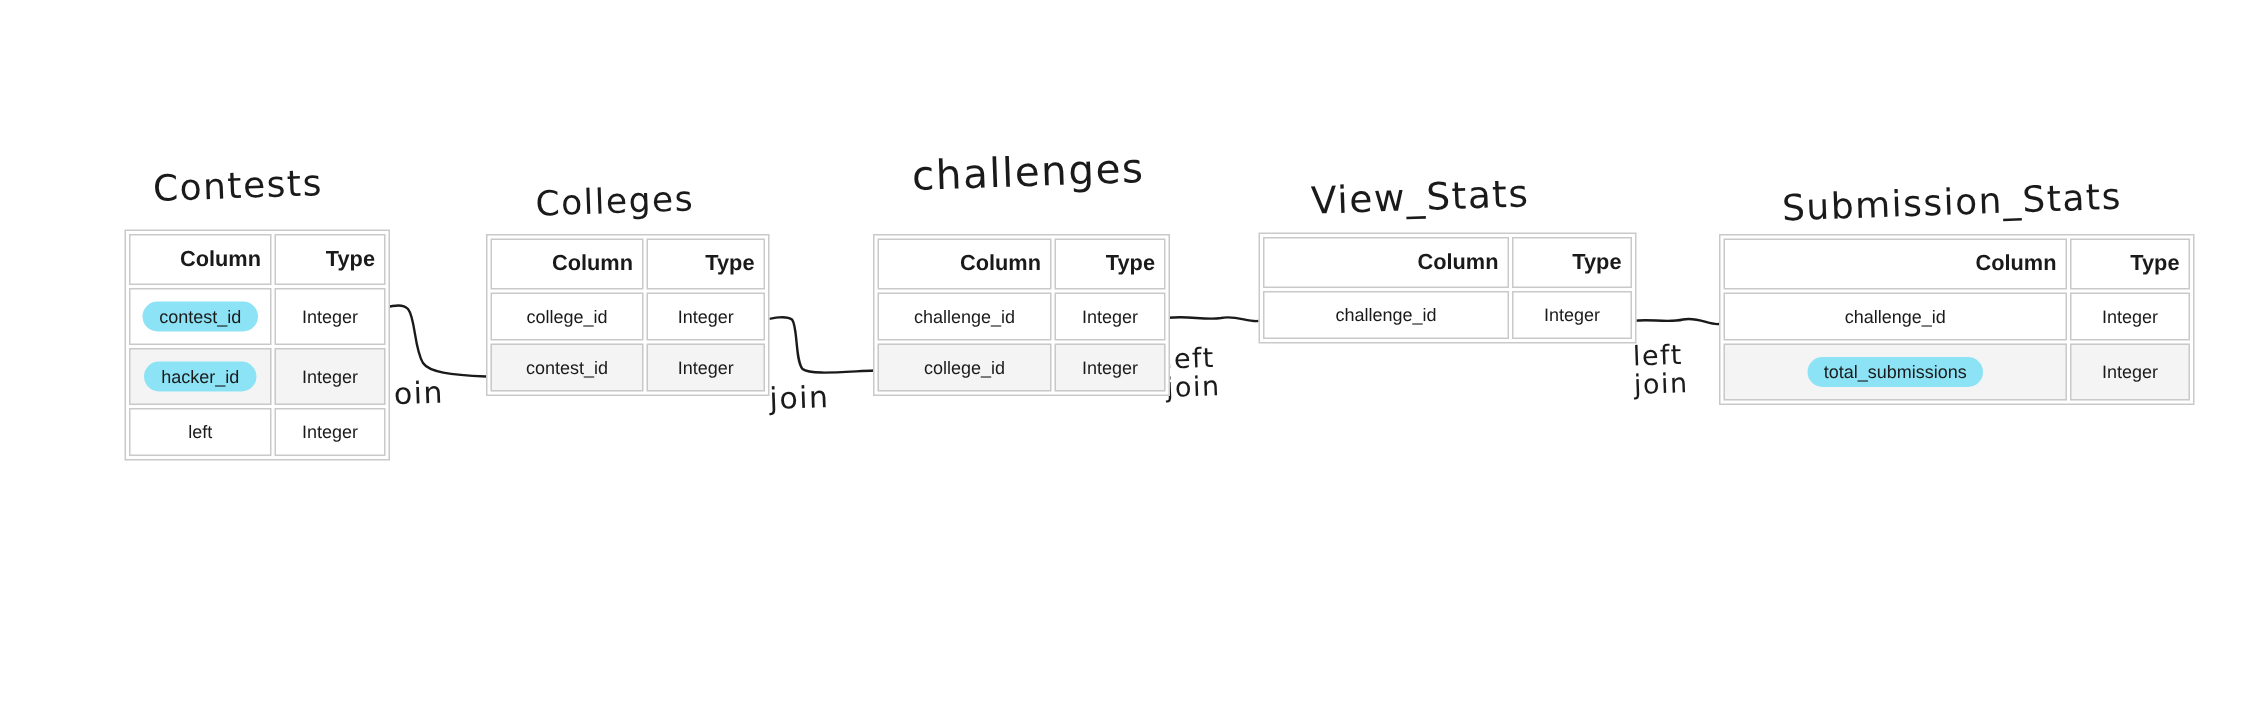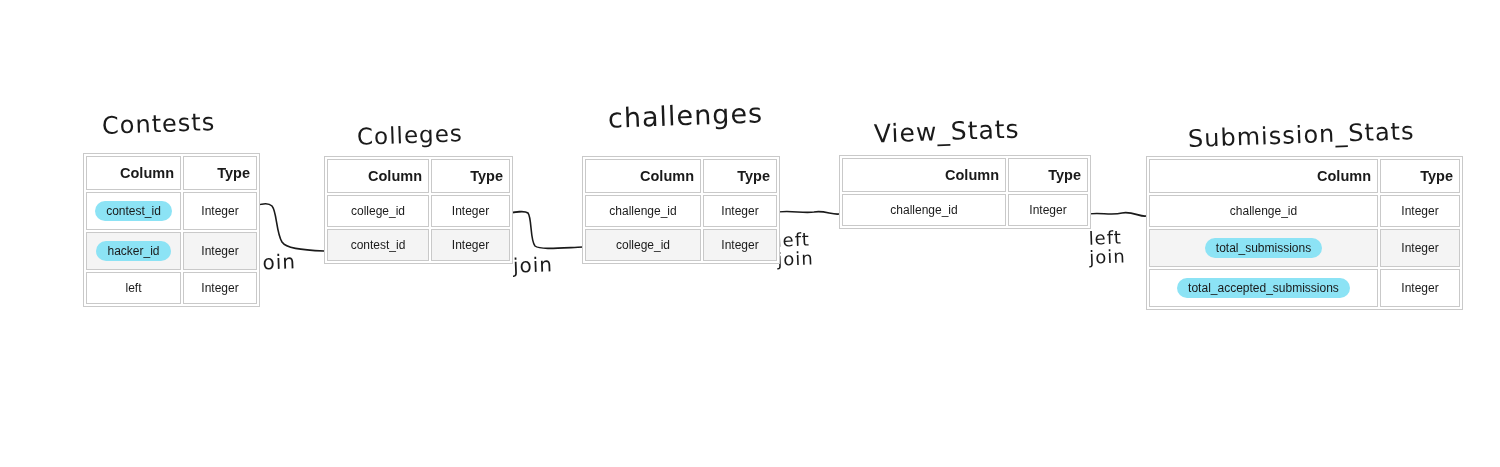--- a/index.html
+++ b/index.html
@@ -208,21 +208,17 @@
       </thead>
       <tbody>
         <tr>
           <td>challenge_id</td>
           <td>Integer</td>
         </tr>
         <tr class="alt">
           <td><span class="hl">total_submissions</span></td>
           <td>Integer</td>
         </tr>
-        <tr>
-          <td><span class="hl">total_accepted_submissions</span></td>
-          <td>Integer</td>
-        </tr>
       </tbody>
     </table>
   </div>
 
 </div>
 
 </body></html>

